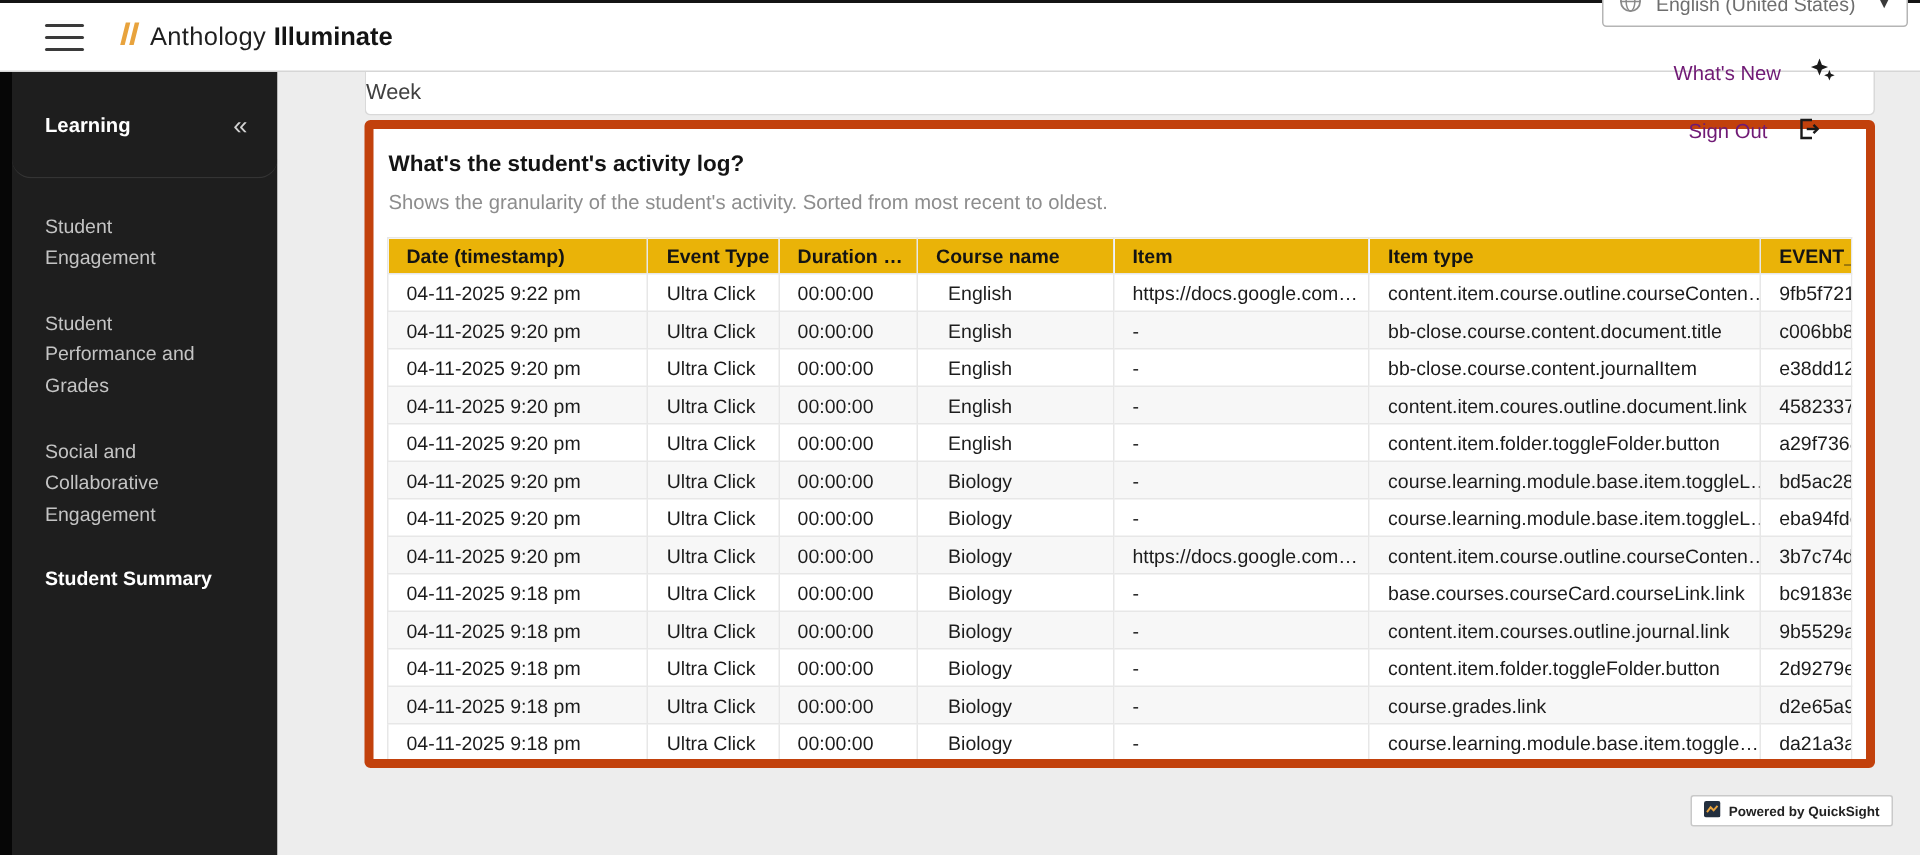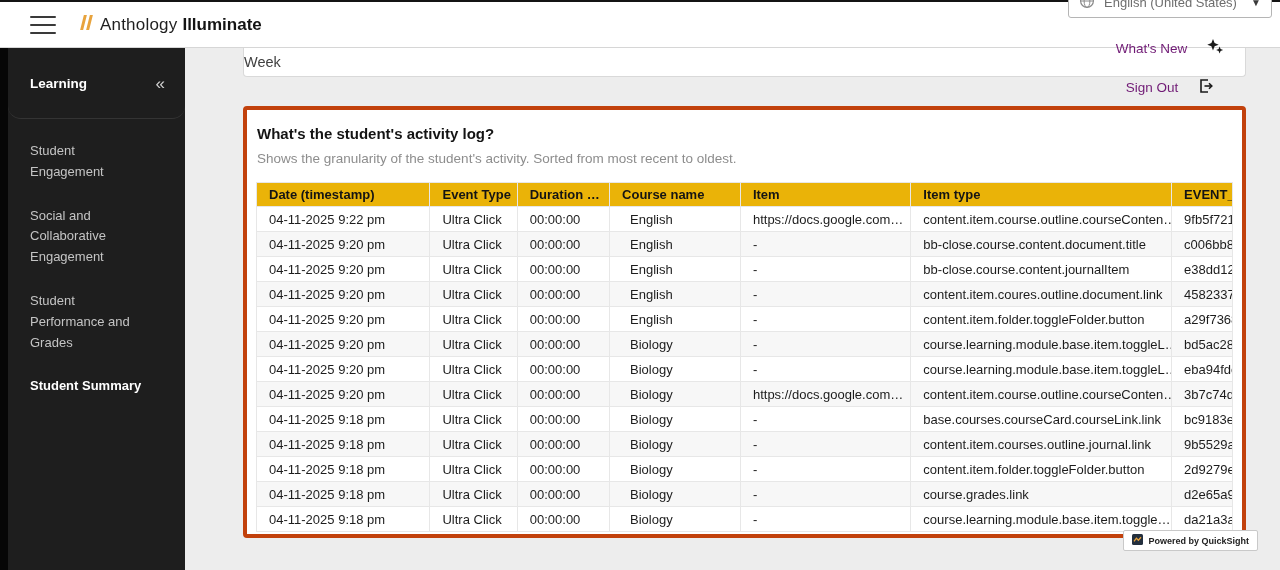--- a/index.html
+++ b/index.html
@@ -43,21 +43,21 @@
   .nav-item { padding: 0 24px 0 22px; margin-bottom: 23px; font-size: 13px; line-height: 1.6;
     color: #c4c4c4; cursor: pointer; max-width: 165px; }
   .nav-item.active { color: #fff; font-weight: 700; }
 
   main { flex: 1; position: relative; background: #ededed; padding: 0 42px 0 58px; }
 
   .week-card { background: #fff; border: 1px solid #d9d9d9; border-top: none;
     border-radius: 0 0 4px 4px; height: 29px; display: flex; align-items: center;
     justify-content: flex-start; font-size: 14.5px; color: #404040; }
 
-  .activity-card { margin-top: 29px; background: #fff; border: 4px solid #c2410c;
+  .activity-card { margin-top: 3px; background: #fff; border: 6px solid #c2410c;
     border-radius: 4px; height: 432px; overflow: hidden; padding: 15px 9px 0; }
   .card-title { font-size: 15px; font-weight: 700; color: #141414; margin-left: 1px; }
   .card-subtitle { font-size: 13.5px; color: #8d8d8d; margin: 9px 0 16px 1px; }
 
   
   .table-wrap { width: 100%; overflow: hidden; }
   table { border-collapse: collapse; table-layout: fixed; width: 977px; font-size: 13px; }
   th, td { border: 1px solid #e7e7e7; padding: 0 12px; white-space: nowrap; overflow: hidden;
     text-align: left; font-weight: 400; }
   thead th { height: 24px; font-weight: 700; background: #eab308; color: #141414; }
@@ -129,22 +129,22 @@
 
   <div class="page-body">
 
     <aside class="sidebar">
       <div class="sidebar-header">
         <span class="sidebar-title">Learning</span>
         <span class="collapse-icon">«</span>
       </div>
       <nav class="sidebar-nav">
           <div class="nav-item">Student Engagement</div>
+          <div class="nav-item">Student Performance and Grades</div>
           <div class="nav-item">Social and Collaborative Engagement</div>
-          <div class="nav-item">Student Performance and Grades</div>
           <div class="nav-item active">Student Summary</div>
         </nav>
     </aside>
 
     <main>
       <div class="week-card">
         <span>Week</span>
       </div>
 
       <section class="activity-card">

